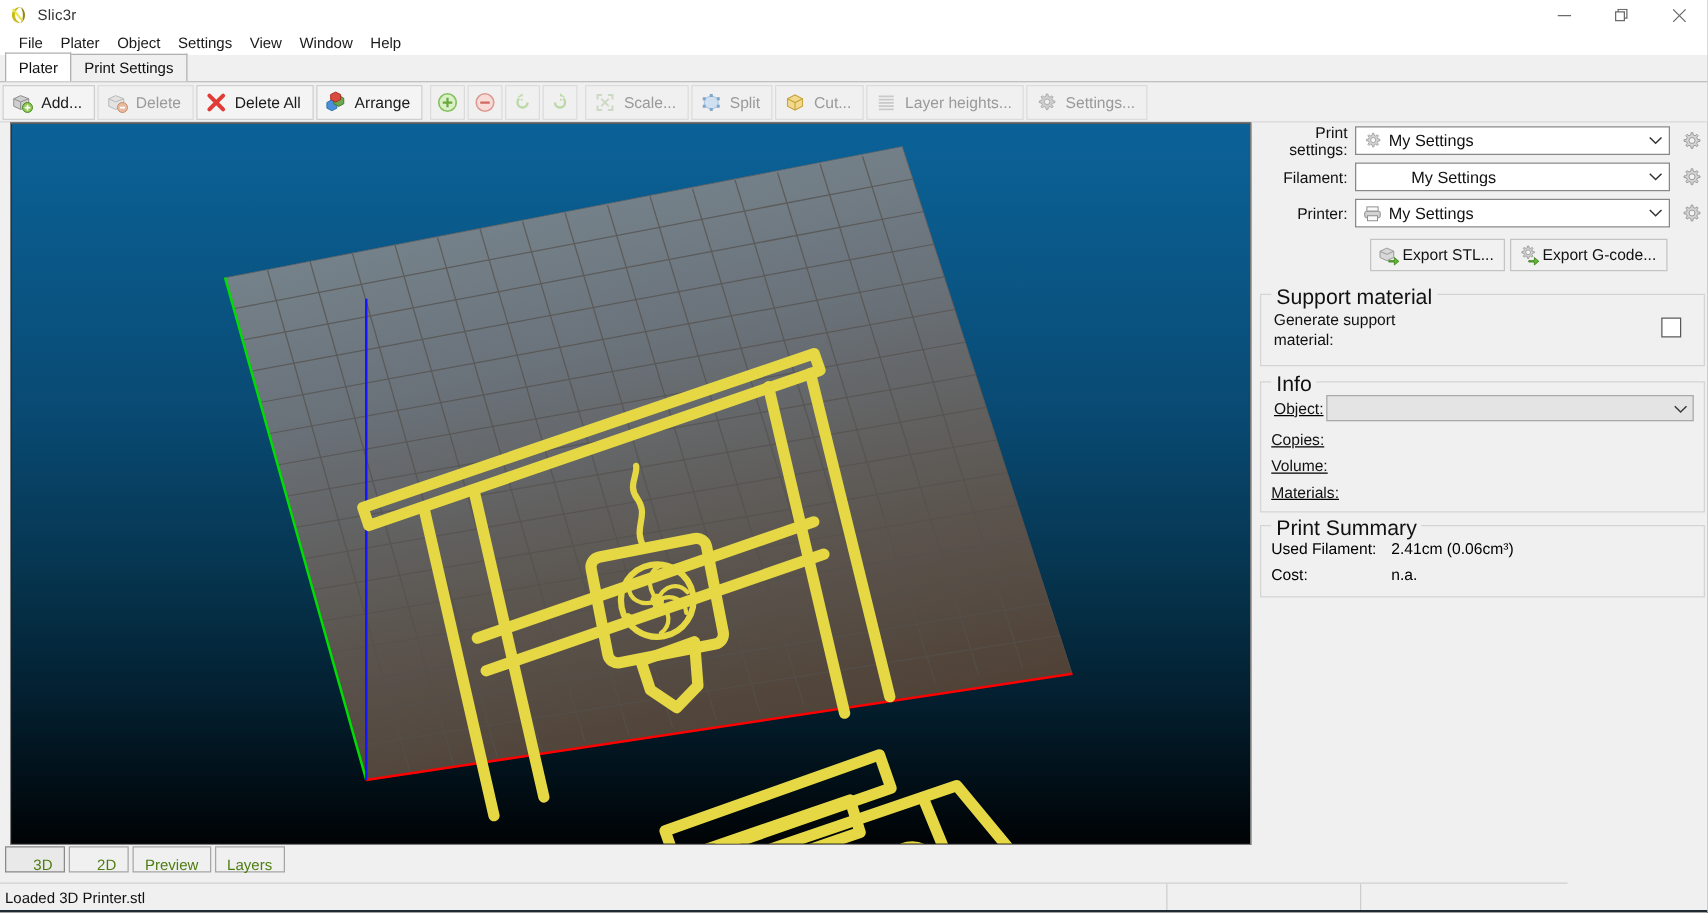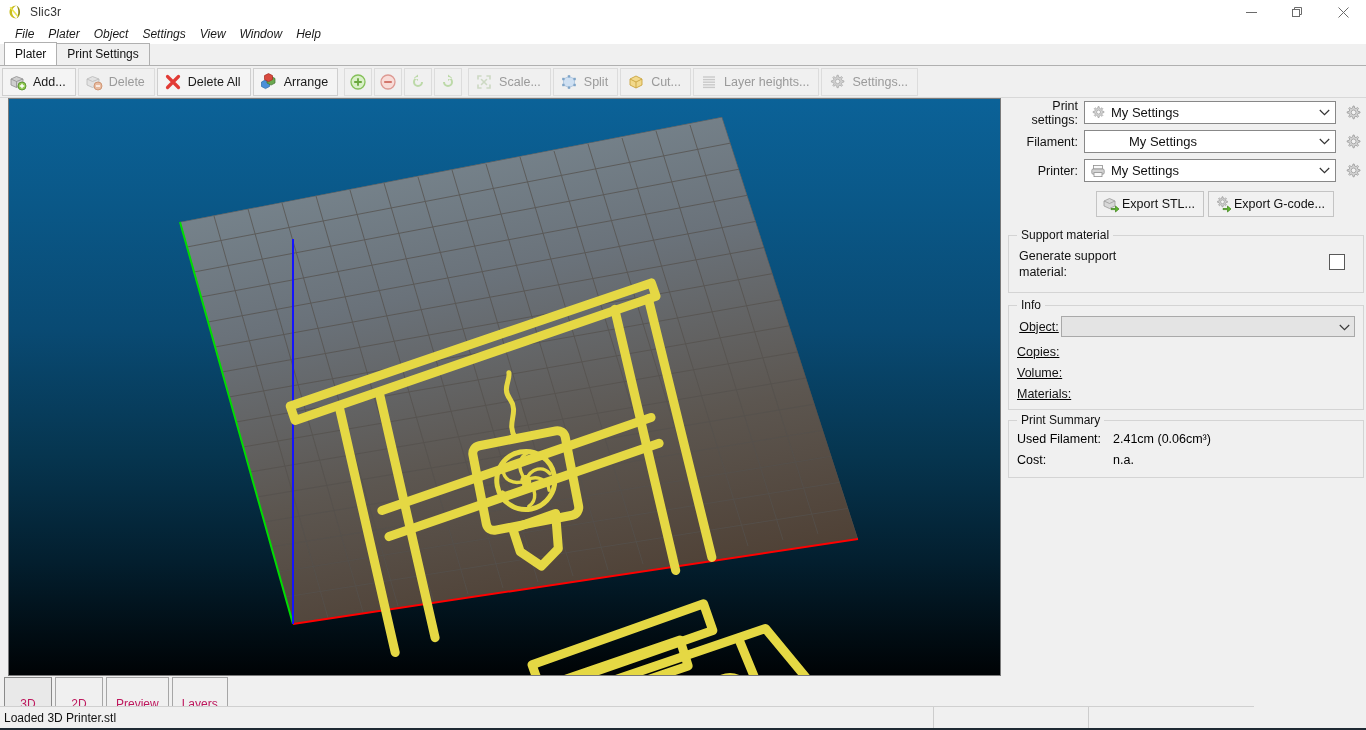--- a/index.html
+++ b/index.html
@@ -27,21 +27,21 @@
   .win-btns { margin-left: auto; display: flex; height: 24px; }
   .win-btn {
     width: 46px; height: 24px; display: flex; align-items: center; justify-content: center;
     color: #6b6b6b;
   }
   .win-btn svg { display: block; }
 
   
   .menubar {
     position: absolute; left: 0; top: 24px; width: 1366px; height: 20px;
-    background: #ffffff; display: flex; align-items: center; padding-left: 8px; font-style: italic;
+    background: #ffffff; display: flex; align-items: center; padding-left: 8px;
   }
   .menu-item {
     font-size: 12px; color: #1a1a1a; padding: 2px 7px; line-height: 14px; cursor: default;
   }
 
   
   .tabstrip {
     position: absolute; left: 0; top: 44px; width: 1366px; height: 22px;
     background: #f0f0f0; border-bottom: 1px solid #b0b0b0;
     display: flex; align-items: flex-end; padding-left: 4px;
@@ -77,23 +77,23 @@
   }
   .viewport { position: absolute; inset: 0; overflow: hidden; }
   .viewport svg { display: block; width: 100%; height: 100%; }
 
   
   .viewtabs {
     position: absolute; left: 4px; top: 677px; width: 997px; height: 22px;
     display: flex; align-items: flex-start;
   }
   .vtab {
-    height: 21px; min-width: 30px; padding: 16px 9px; font-size: 12px; line-height: 20px;
-    border: 1px solid #a6a6a6; background: #f0f0f0; color: #be185d; margin-right: 3px;
-    text-align: center; cursor: default;
+    height: 21px; min-width: 30px; padding: 4px 9px; font-size: 12px; line-height: 20px;
+    border: 1px solid #a6a6a6; background: #f0f0f0; color: #4d7c0f; margin-right: 3px;
+    text-align: right; cursor: default;
   }
   .vtab.active { background: #e9e9e9; border-color: #8a8a8a; font-weight: normal; }
 
   
   .rpanel { position: absolute; left: 1008px; top: 100px; width: 356px; height: 600px; }
 
   .preset-row { display: flex; align-items: center; height: 25px; margin-bottom: 4px; }
   .preset-label { width: 76px; text-align: right; font-size: 12.5px; padding-right: 6px; color: #111; }
   .combo {
     flex: 1; height: 23px; border: 1px solid #888; background: #fff;
@@ -113,21 +113,21 @@
   .exp-btn {
     height: 26px; display: flex; align-items: center; gap: 2px; padding: 0 8px 0 5px;
     border: 1px solid #c4c4c4; background: #f1f1f1; font-size: 12.5px; color: #111; cursor: default;
     white-space: nowrap;
   }
 
   
   .groupbox { position: relative; border: 1px solid #d4d4d4; margin-top: 12px; padding: 10px 10px 8px 10px; }
   .groupbox > .gb-title {
     position: absolute; top: -8px; left: 8px; background: #f0f0f0; padding: 0 4px;
-    font-size: 12px; color: #111;
+    font-size: 17px; color: #111;
   }
   .support-body { display: flex; align-items: flex-start; justify-content: space-between; padding-top: 2px; }
   .support-label { font-size: 12.5px; line-height: 16px; width: 120px; color: #111; }
   .checkbox { width: 16px; height: 16px; border: 1px solid #585858; background: #fff; margin-top: 6px; margin-right: 8px; cursor: default; }
 
   .info-grid { font-size: 12.5px; color: #111; }
   .obj-row { display: flex; align-items: center; margin-bottom: 5px; text-align: center; }
   .obj-label { width: 44px; }
   .obj-combo {
     flex: 1; height: 21px; border: 1px solid #a9a9a9; background: #e4e4e4;

